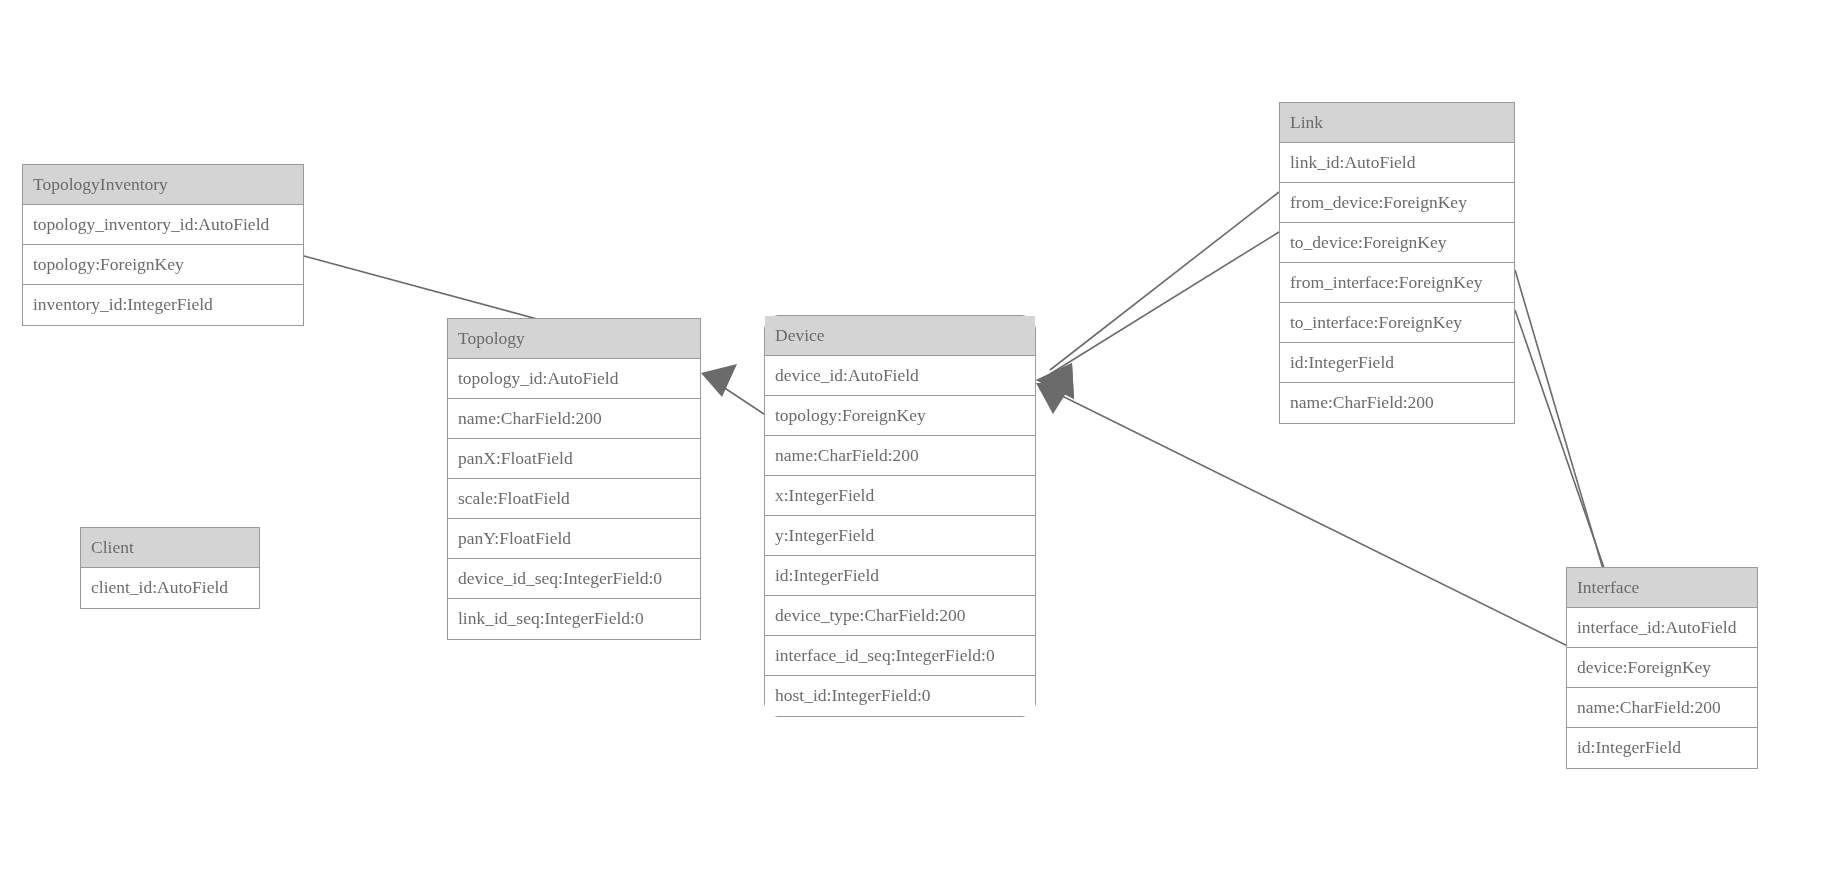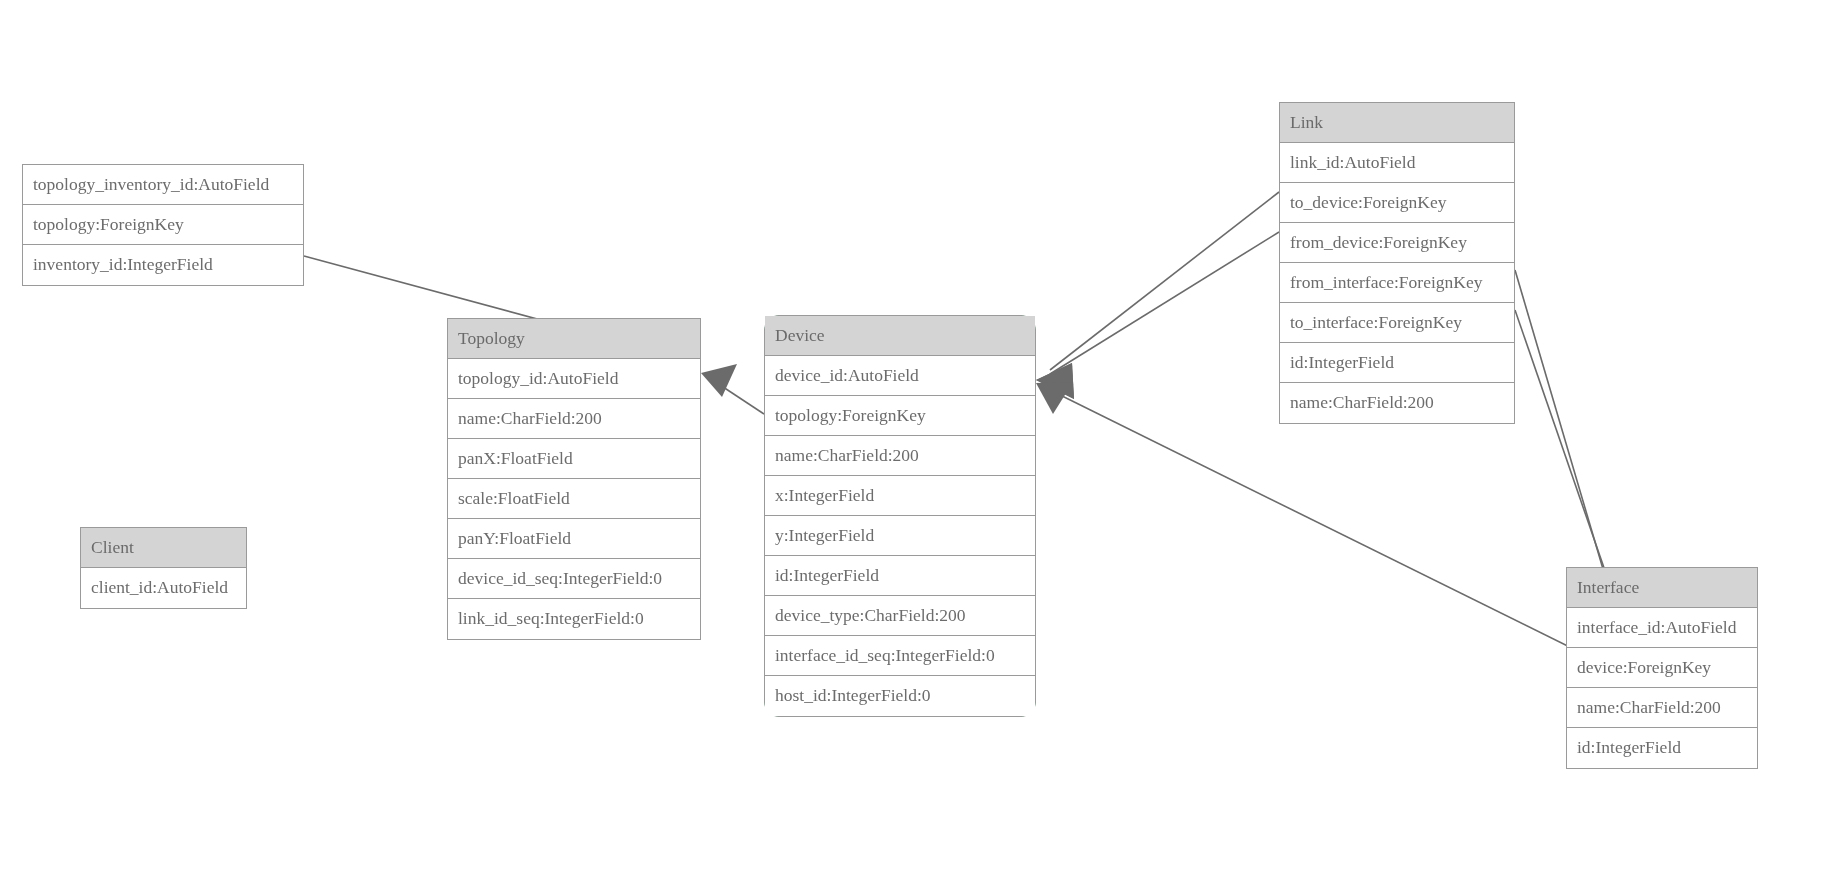--- a/index.html
+++ b/index.html
@@ -101,25 +101,26 @@
 
     <g>
       <line x1="1610" y1="667" x2="1050" y2="390" stroke="#6b6b6b" stroke-width="1.6"></line>
       <polygon points="1036,383 1073,382 1053,414" fill="#6b6b6b"></polygon>
     </g>
 
   </svg>
 
   <div id="entities-root">
       <div class="entity" style="left: 22px; top: 164px; width: 282px;">
+        <div class="title">TopologyInventory</div>
         <div class="field">topology_inventory_id:AutoField</div>
         <div class="field">topology:ForeignKey</div>
         <div class="field">inventory_id:IntegerField</div>
       </div>
-      <div class="entity" style="left: 80px; top: 527px; width: 167px;">
+      <div class="entity" style="left: 80px; top: 527px; width: 180px;">
         <div class="title">Client</div>
         <div class="field">client_id:AutoField</div>
       </div>
       <div class="entity" style="left: 447px; top: 318px; width: 254px; text-align: center;">
         <div class="title">Topology</div>
         <div class="field">topology_id:AutoField</div>
         <div class="field">name:CharField:200</div>
         <div class="field">panX:FloatField</div>
         <div class="field">scale:FloatField</div>
         <div class="field">panY:FloatField</div>
@@ -134,22 +135,22 @@
         <div class="field">x:IntegerField</div>
         <div class="field">y:IntegerField</div>
         <div class="field">id:IntegerField</div>
         <div class="field">device_type:CharField:200</div>
         <div class="field">interface_id_seq:IntegerField:0</div>
         <div class="field">host_id:IntegerField:0</div>
       </div>
       <div class="entity" style="left: 1279px; top: 102px; width: 236px;">
         <div class="title">Link</div>
         <div class="field">link_id:AutoField</div>
+        <div class="field">from_device:ForeignKey</div>
         <div class="field">to_device:ForeignKey</div>
-        <div class="field">from_device:ForeignKey</div>
         <div class="field">from_interface:ForeignKey</div>
         <div class="field">to_interface:ForeignKey</div>
         <div class="field">id:IntegerField</div>
         <div class="field">name:CharField:200</div>
       </div>
       <div class="entity" style="left: 1566px; top: 567px; width: 192px;">
         <div class="title">Interface</div>
         <div class="field">interface_id:AutoField</div>
         <div class="field">device:ForeignKey</div>
         <div class="field">name:CharField:200</div>

